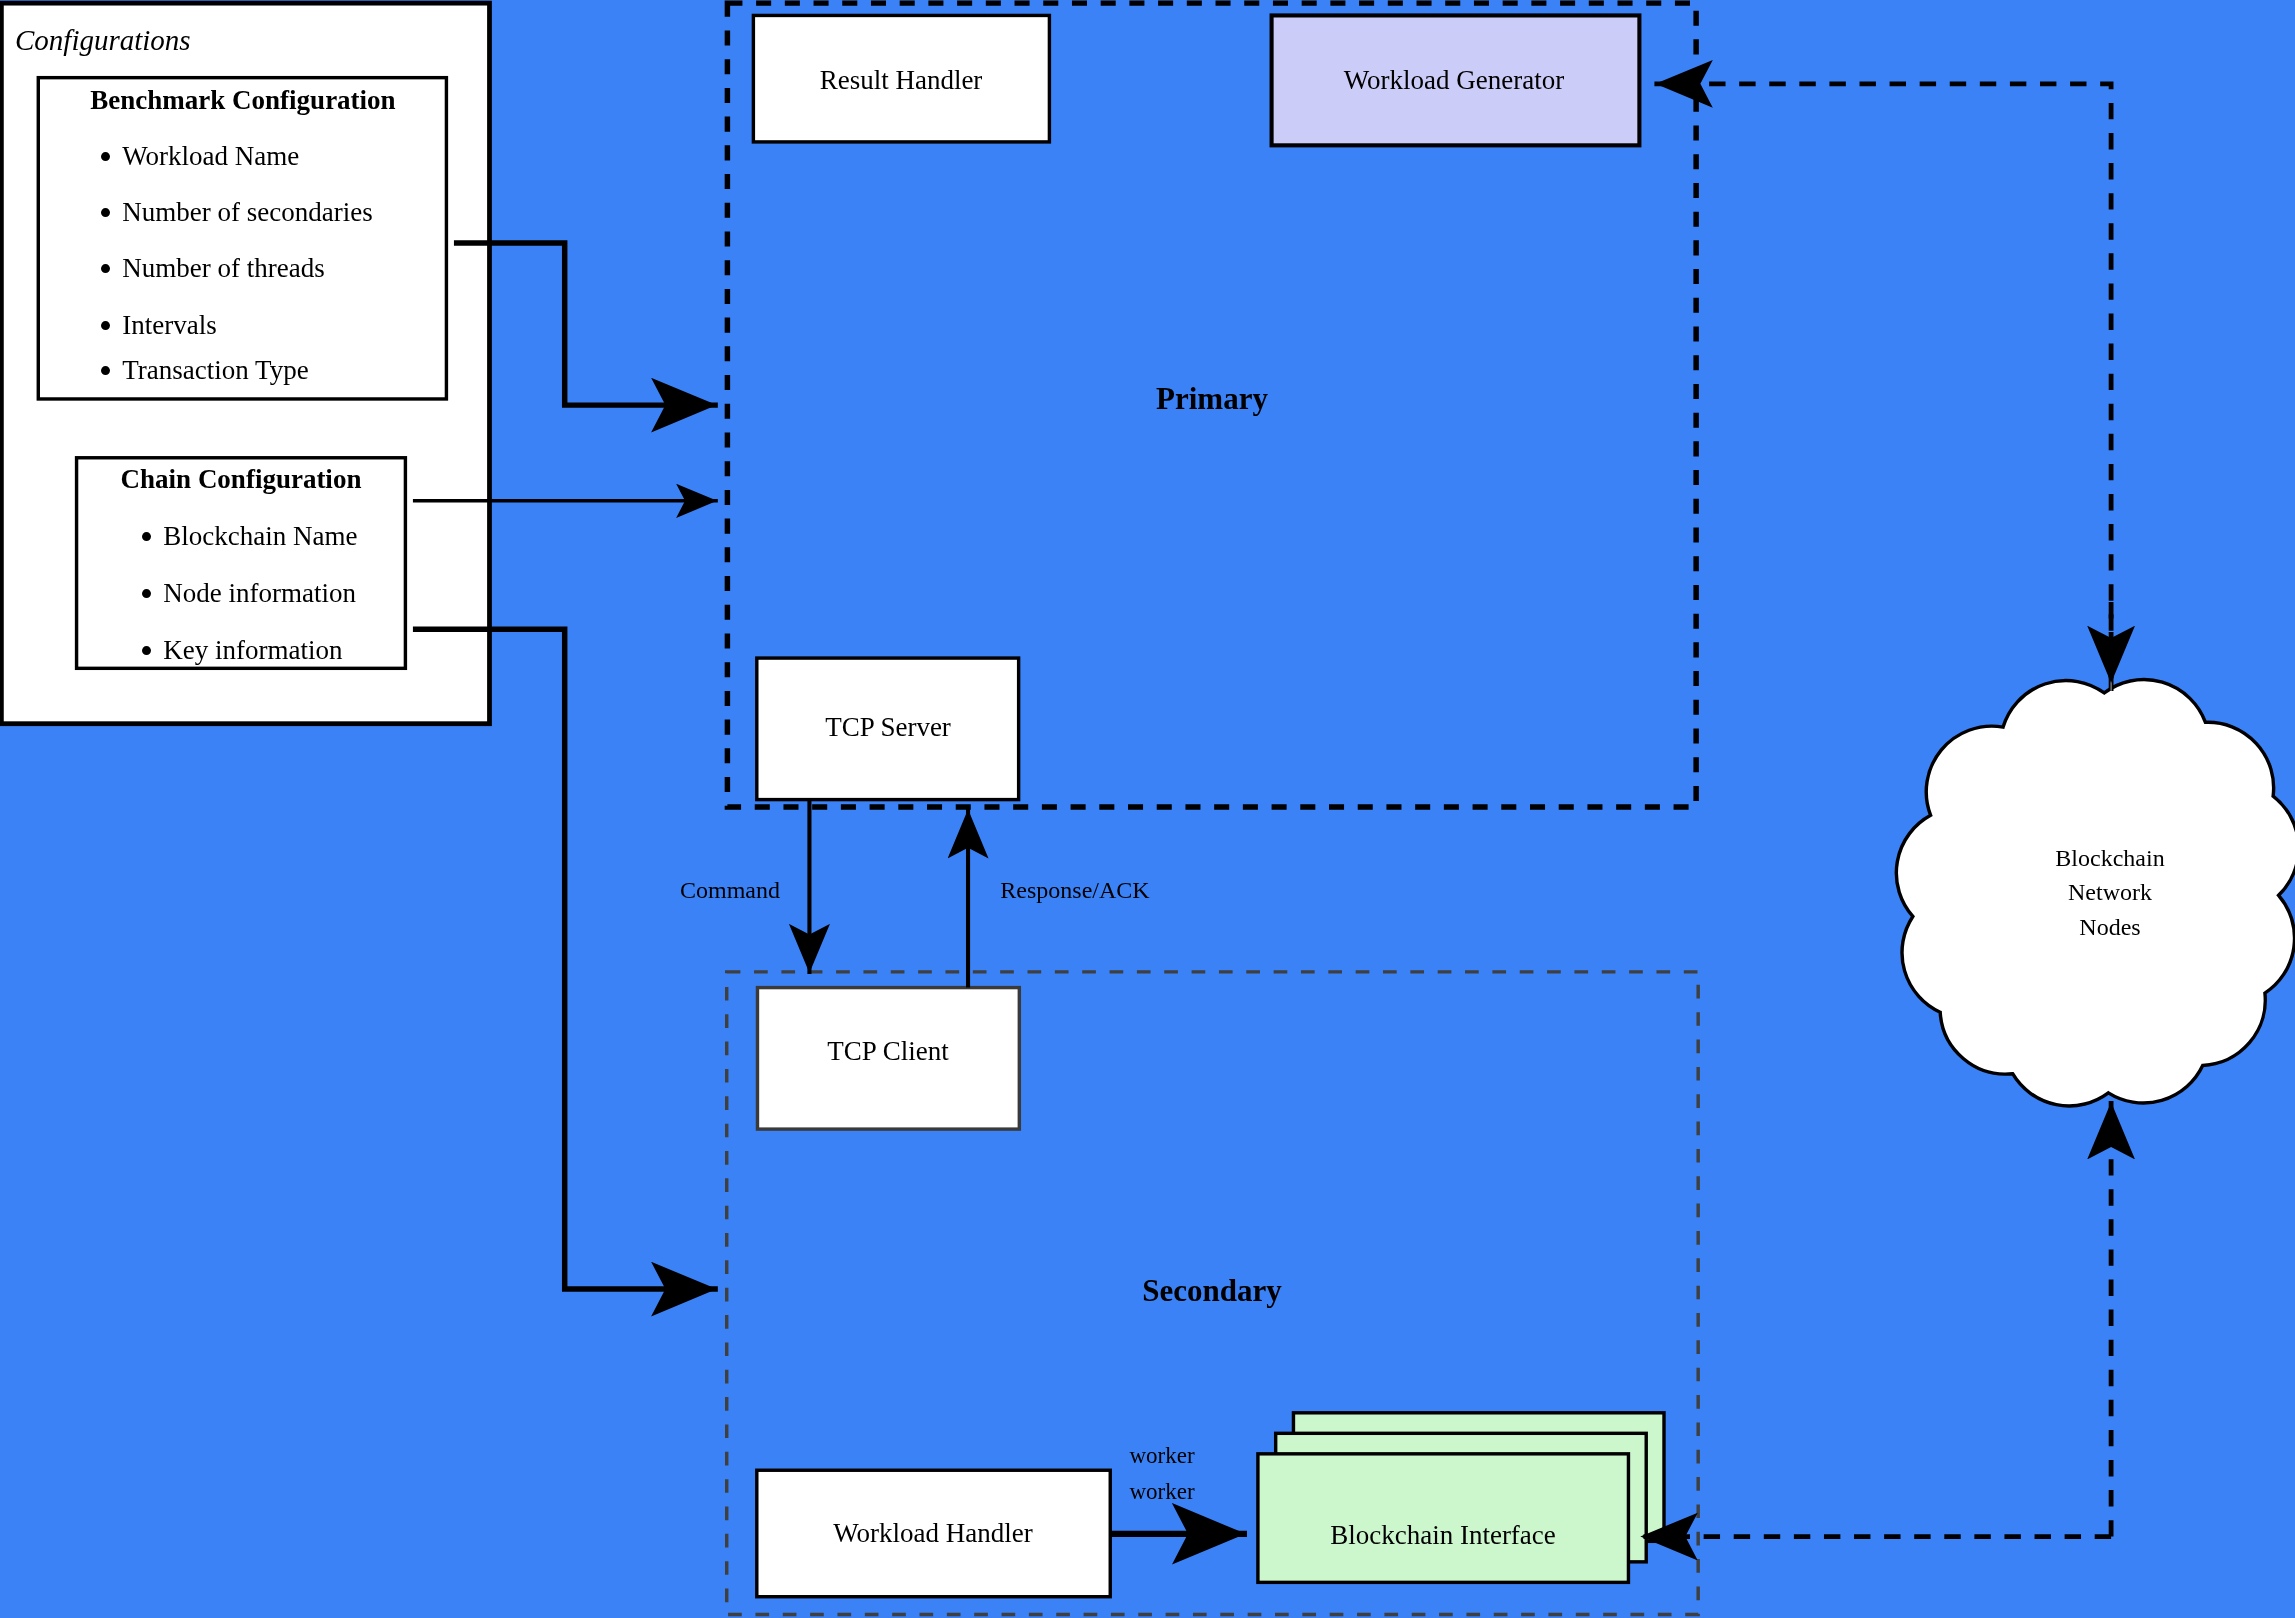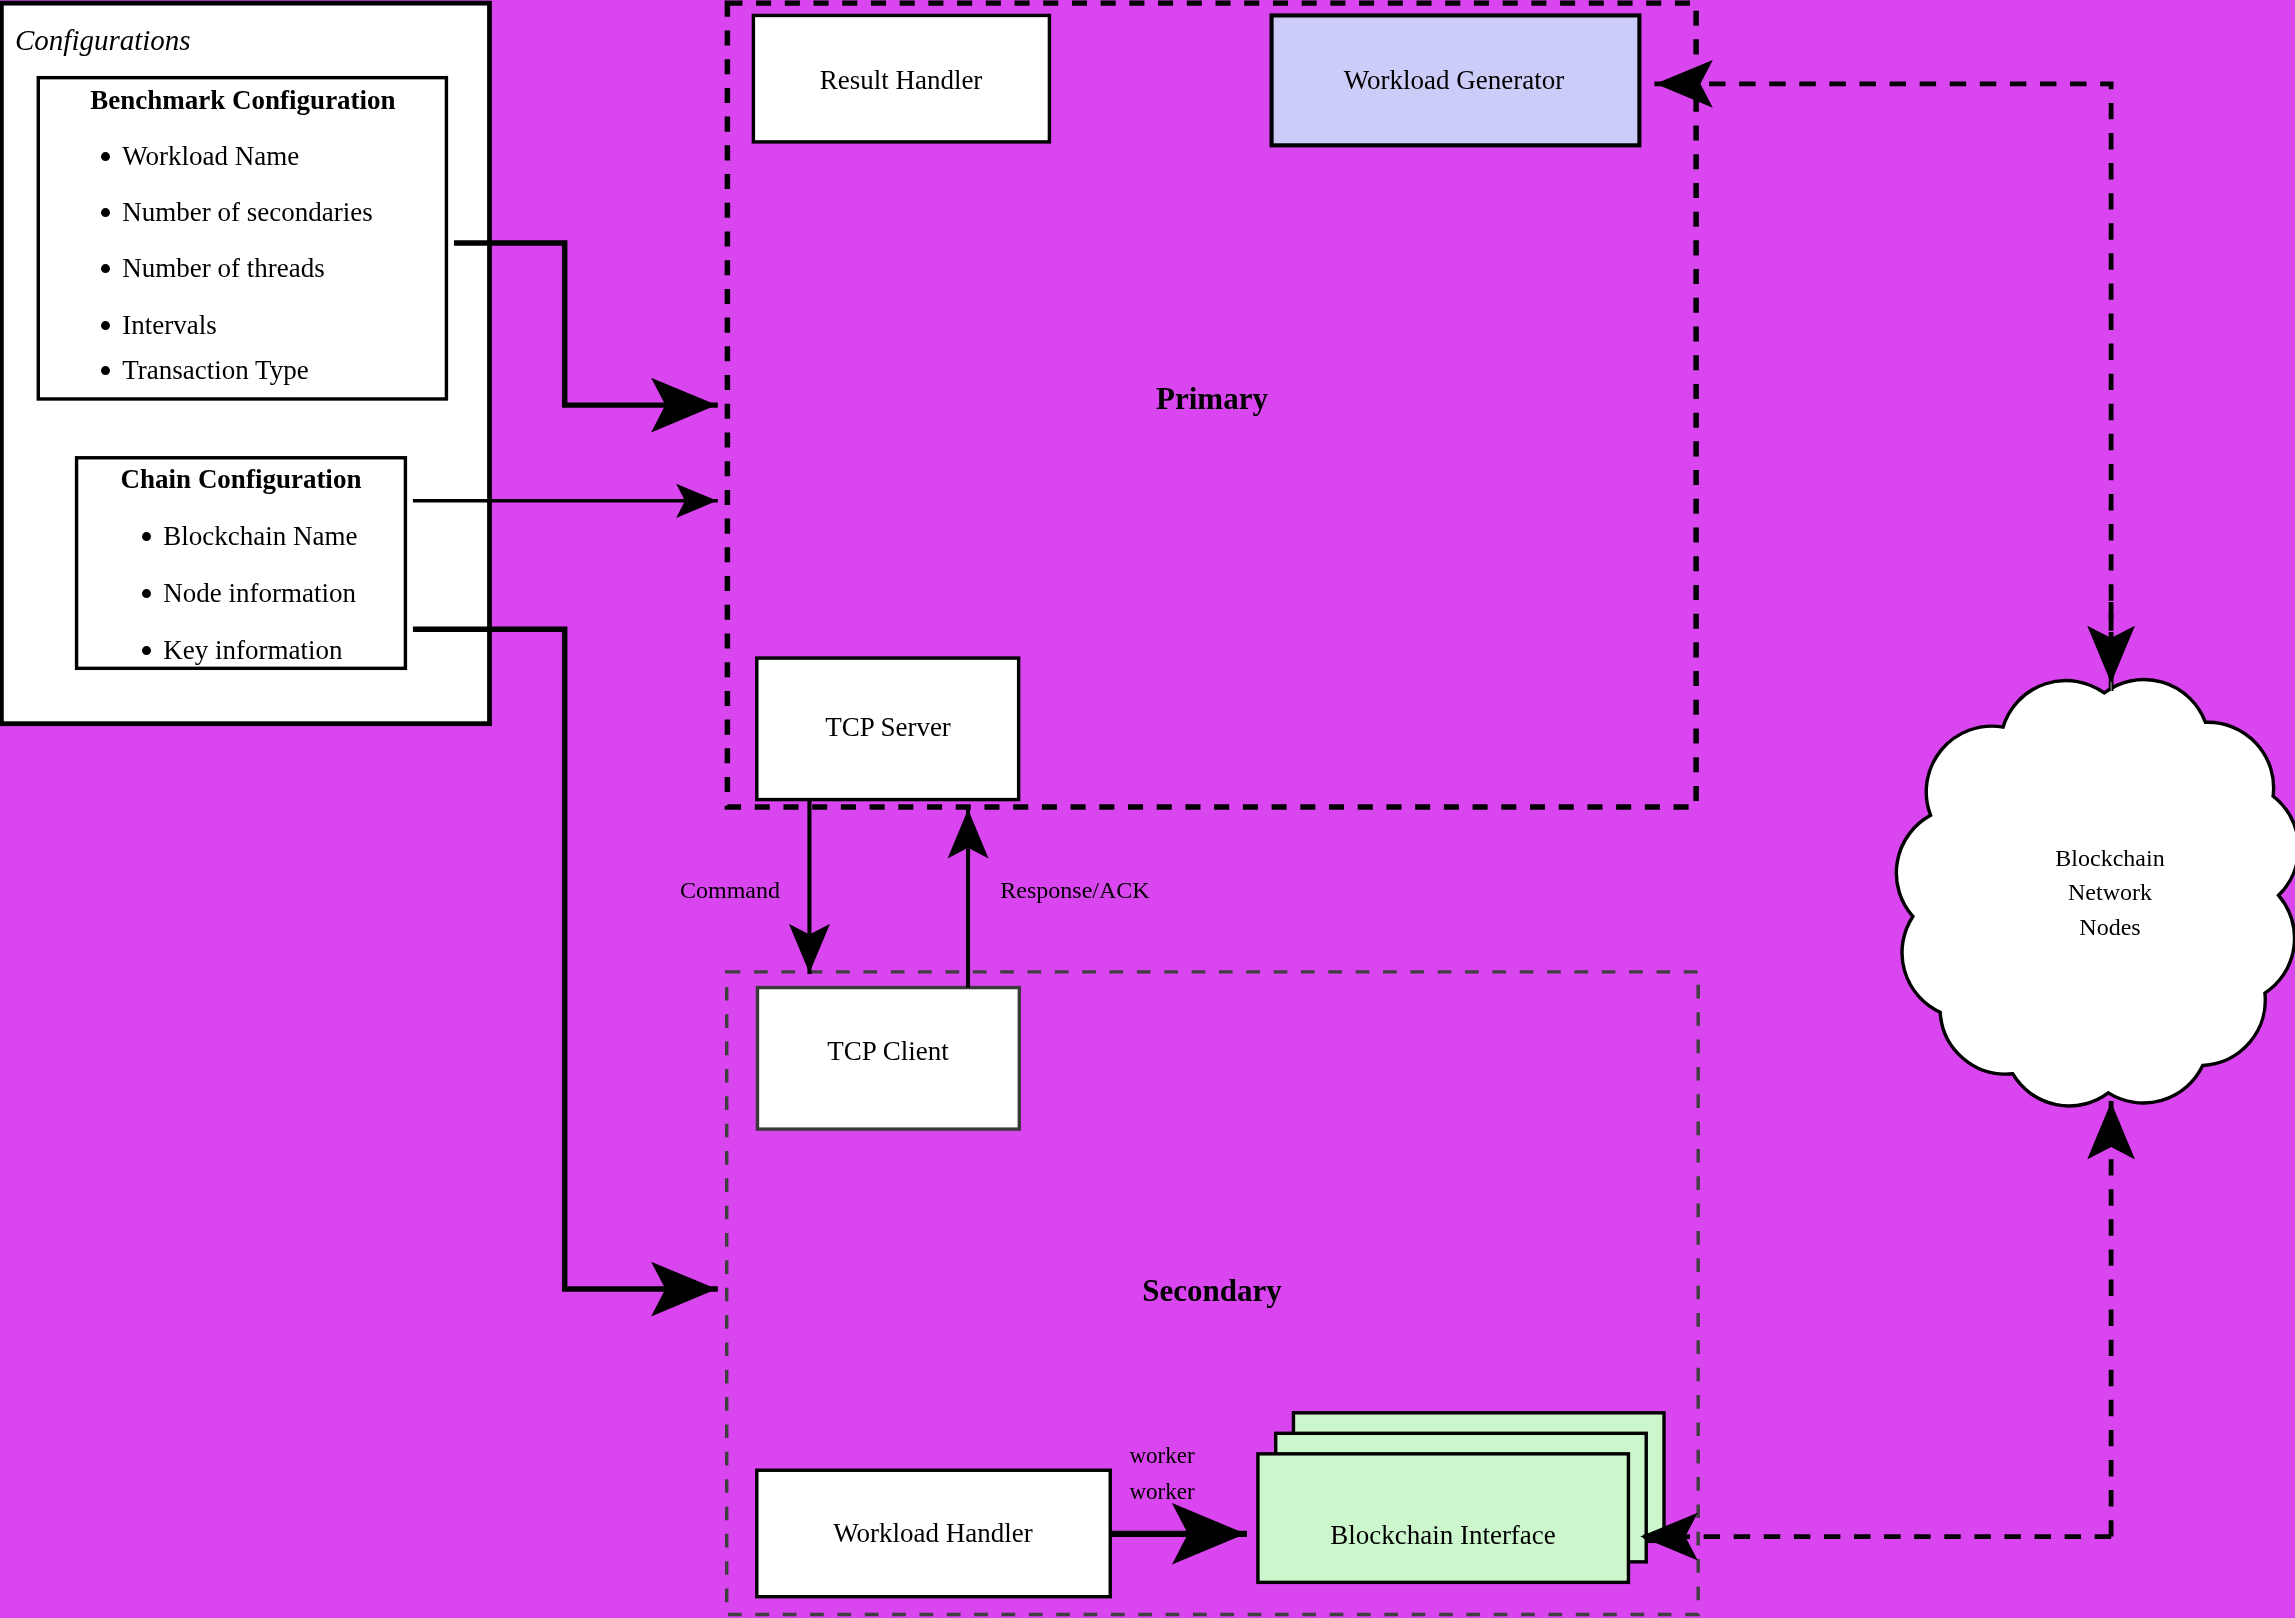--- a/index.html
+++ b/index.html
@@ -5,21 +5,21 @@
 <style>
   html, body {
     margin: 0;
     padding: 0;
     background: #ffffff;
   }
   #root {
     position: relative;
     width: 2295px;
     height: 1619px;
-    background: #d946ef;
+    background: #3b82f6;
     font-family: "Liberation Serif", "DejaVu Serif", serif;
     overflow: hidden;
   }
   svg.layer {
     position: absolute;
     left: 0;
     top: 0;
     width: 2295px;
     height: 1619px;
   }

